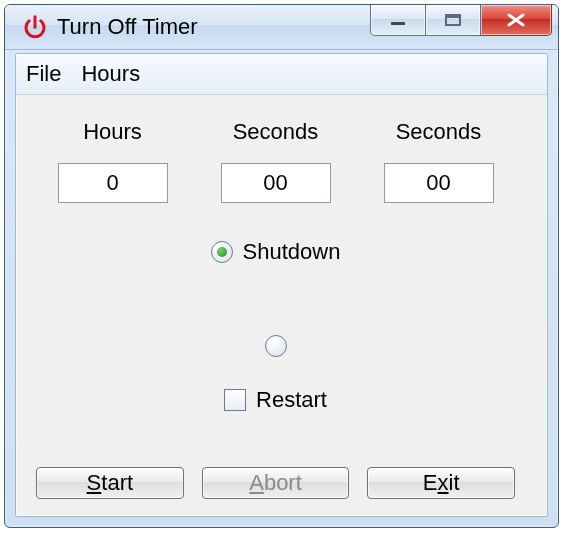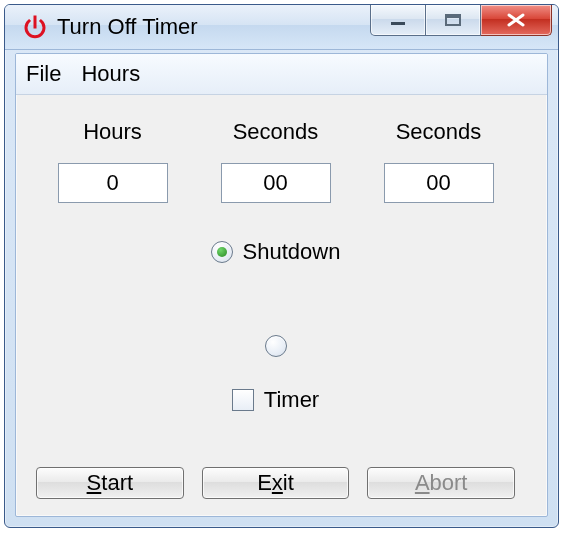--- a/index.html
+++ b/index.html
@@ -286,31 +286,31 @@
           <span>Shutdown</span>
         </label>
         <label class="radio-opt">
           <span class="radio-vis"></span>
         </label>
       </div>
 
       <div class="check-row">
         <label class="check-opt">
           <span class="check-vis"></span>
-          <span>Timer</span>
+          <span>Restart</span>
         </label>
       </div>
 
       <div class="button-row">
         <button class="btn">
           <span class="mn">S</span><span>tart</span>
         </button>
+        <button class="btn disabled">
+          <span class="mn">A</span><span>bort</span>
+        </button>
         <button class="btn">
           <span>E</span><span class="mn">x</span><span>it</span>
         </button>
-        <button class="btn disabled">
-          <span class="mn">A</span><span>bort</span>
-        </button>
       </div>
 
     </div>
   </div>
 </div>
 
 </body></html>

